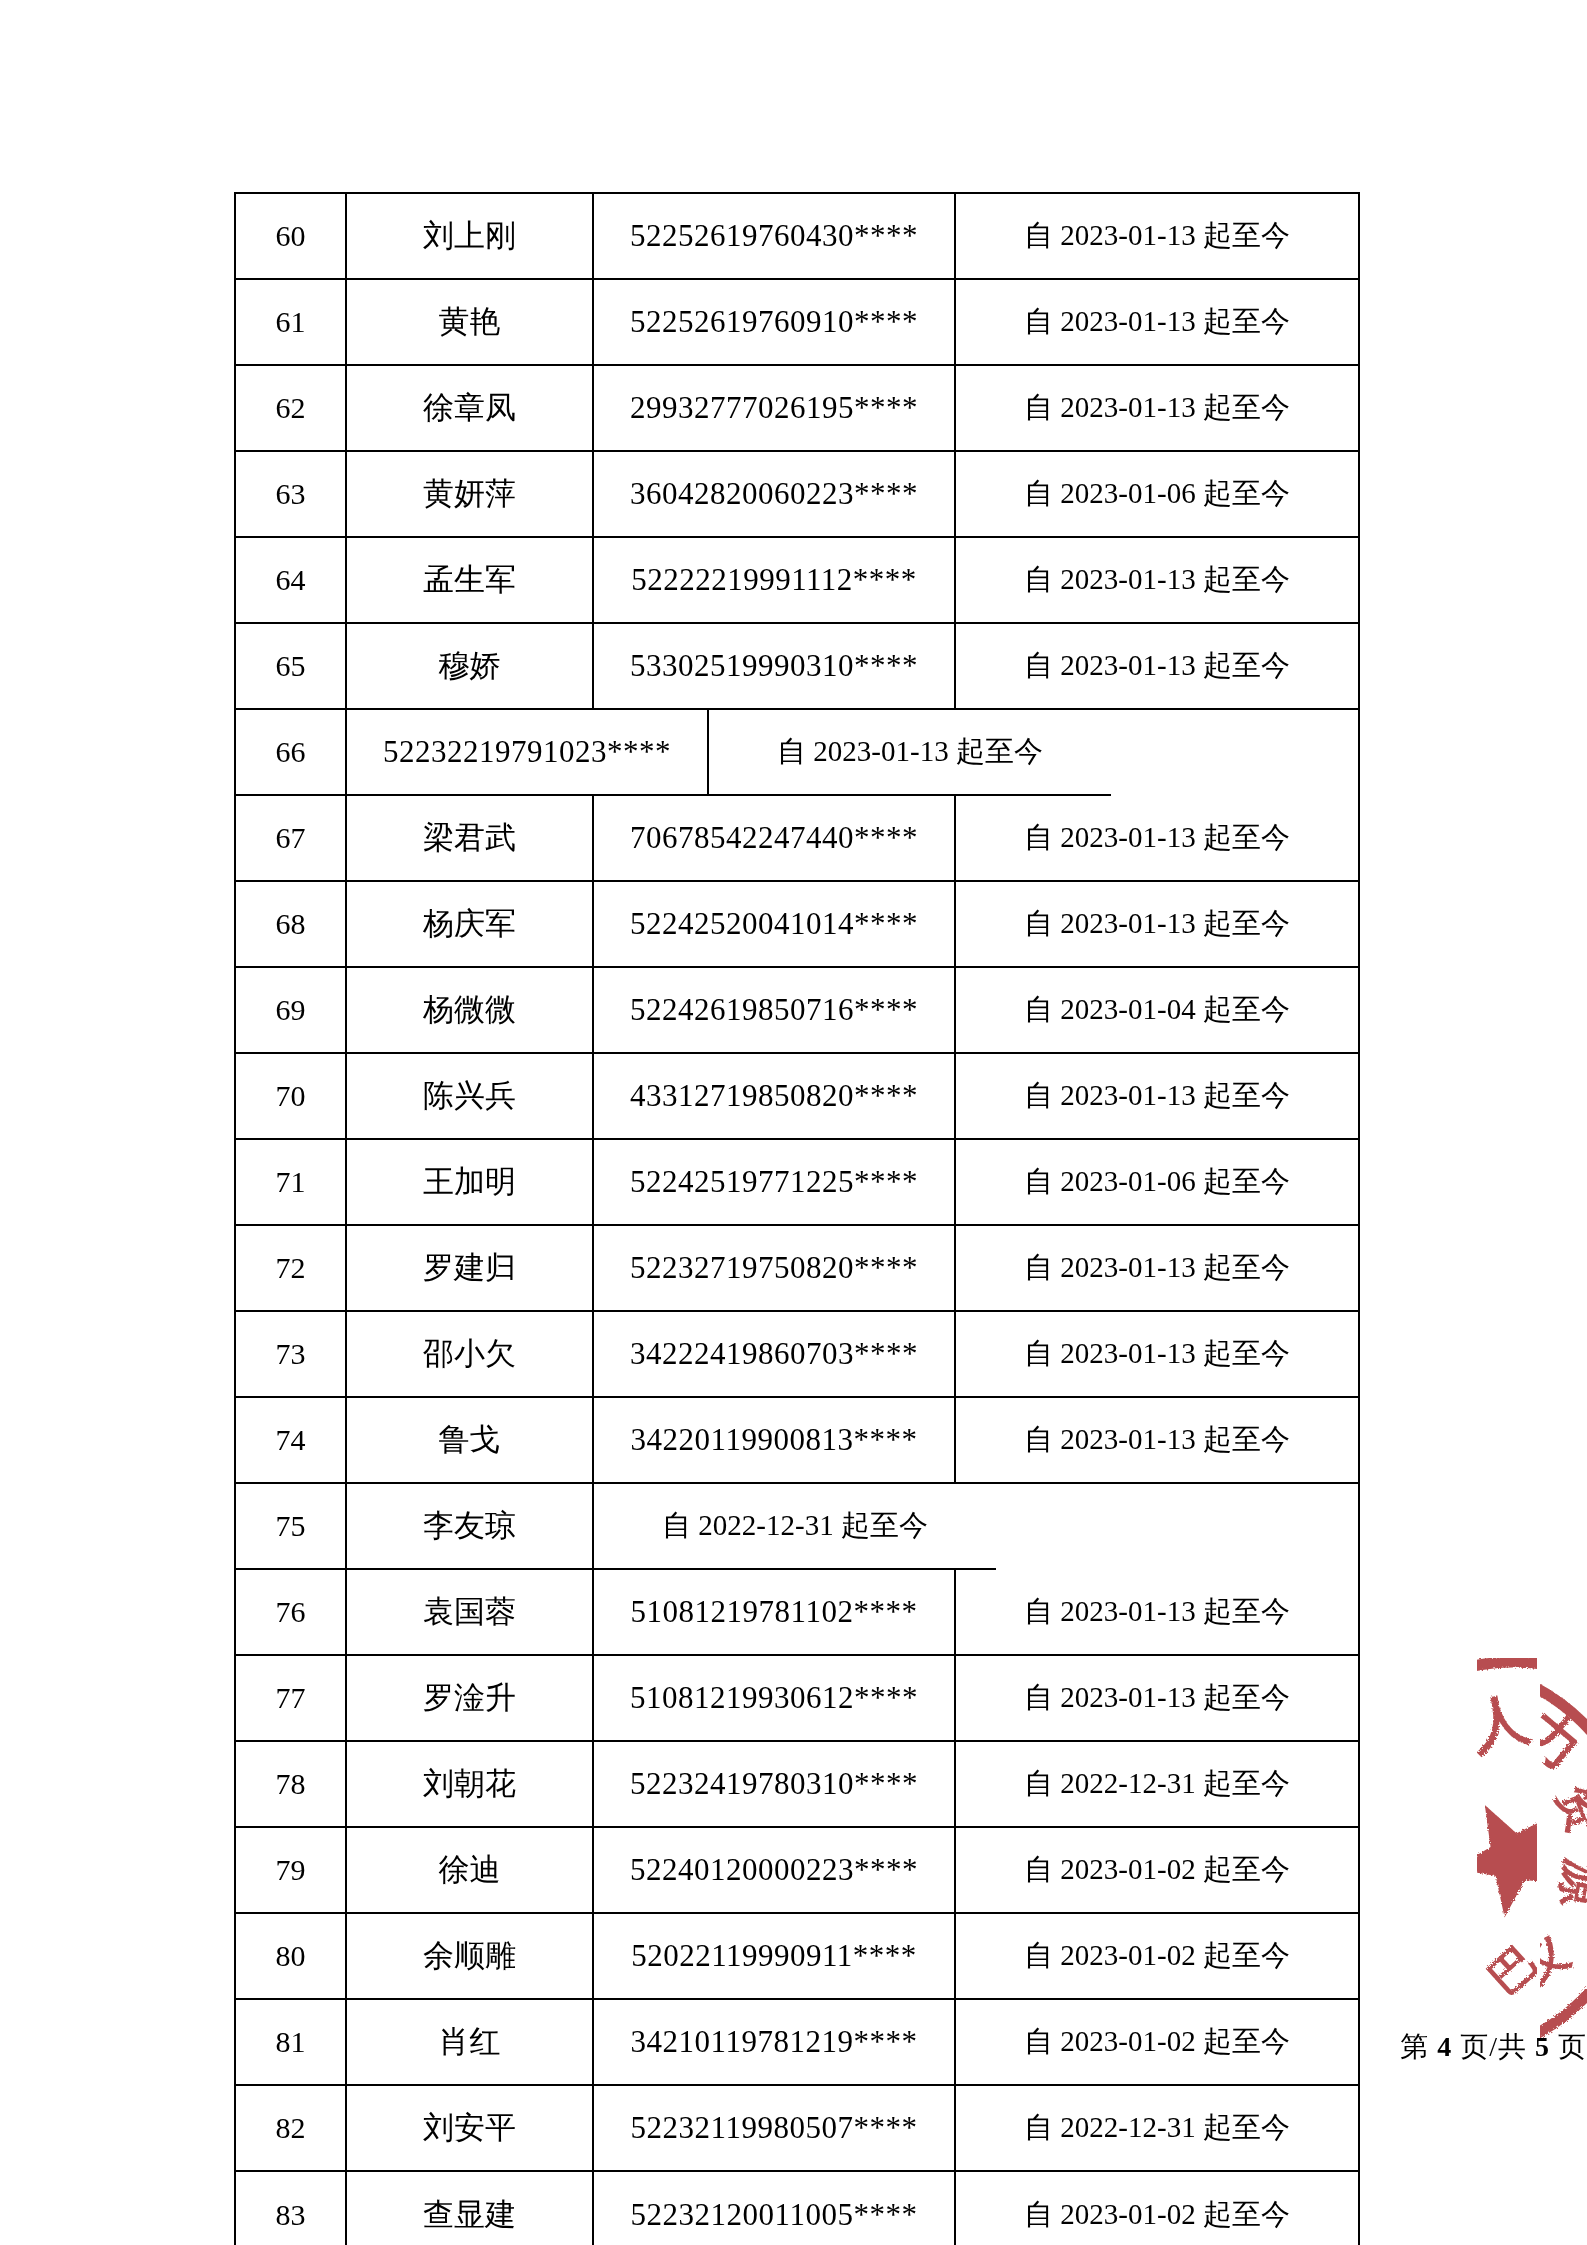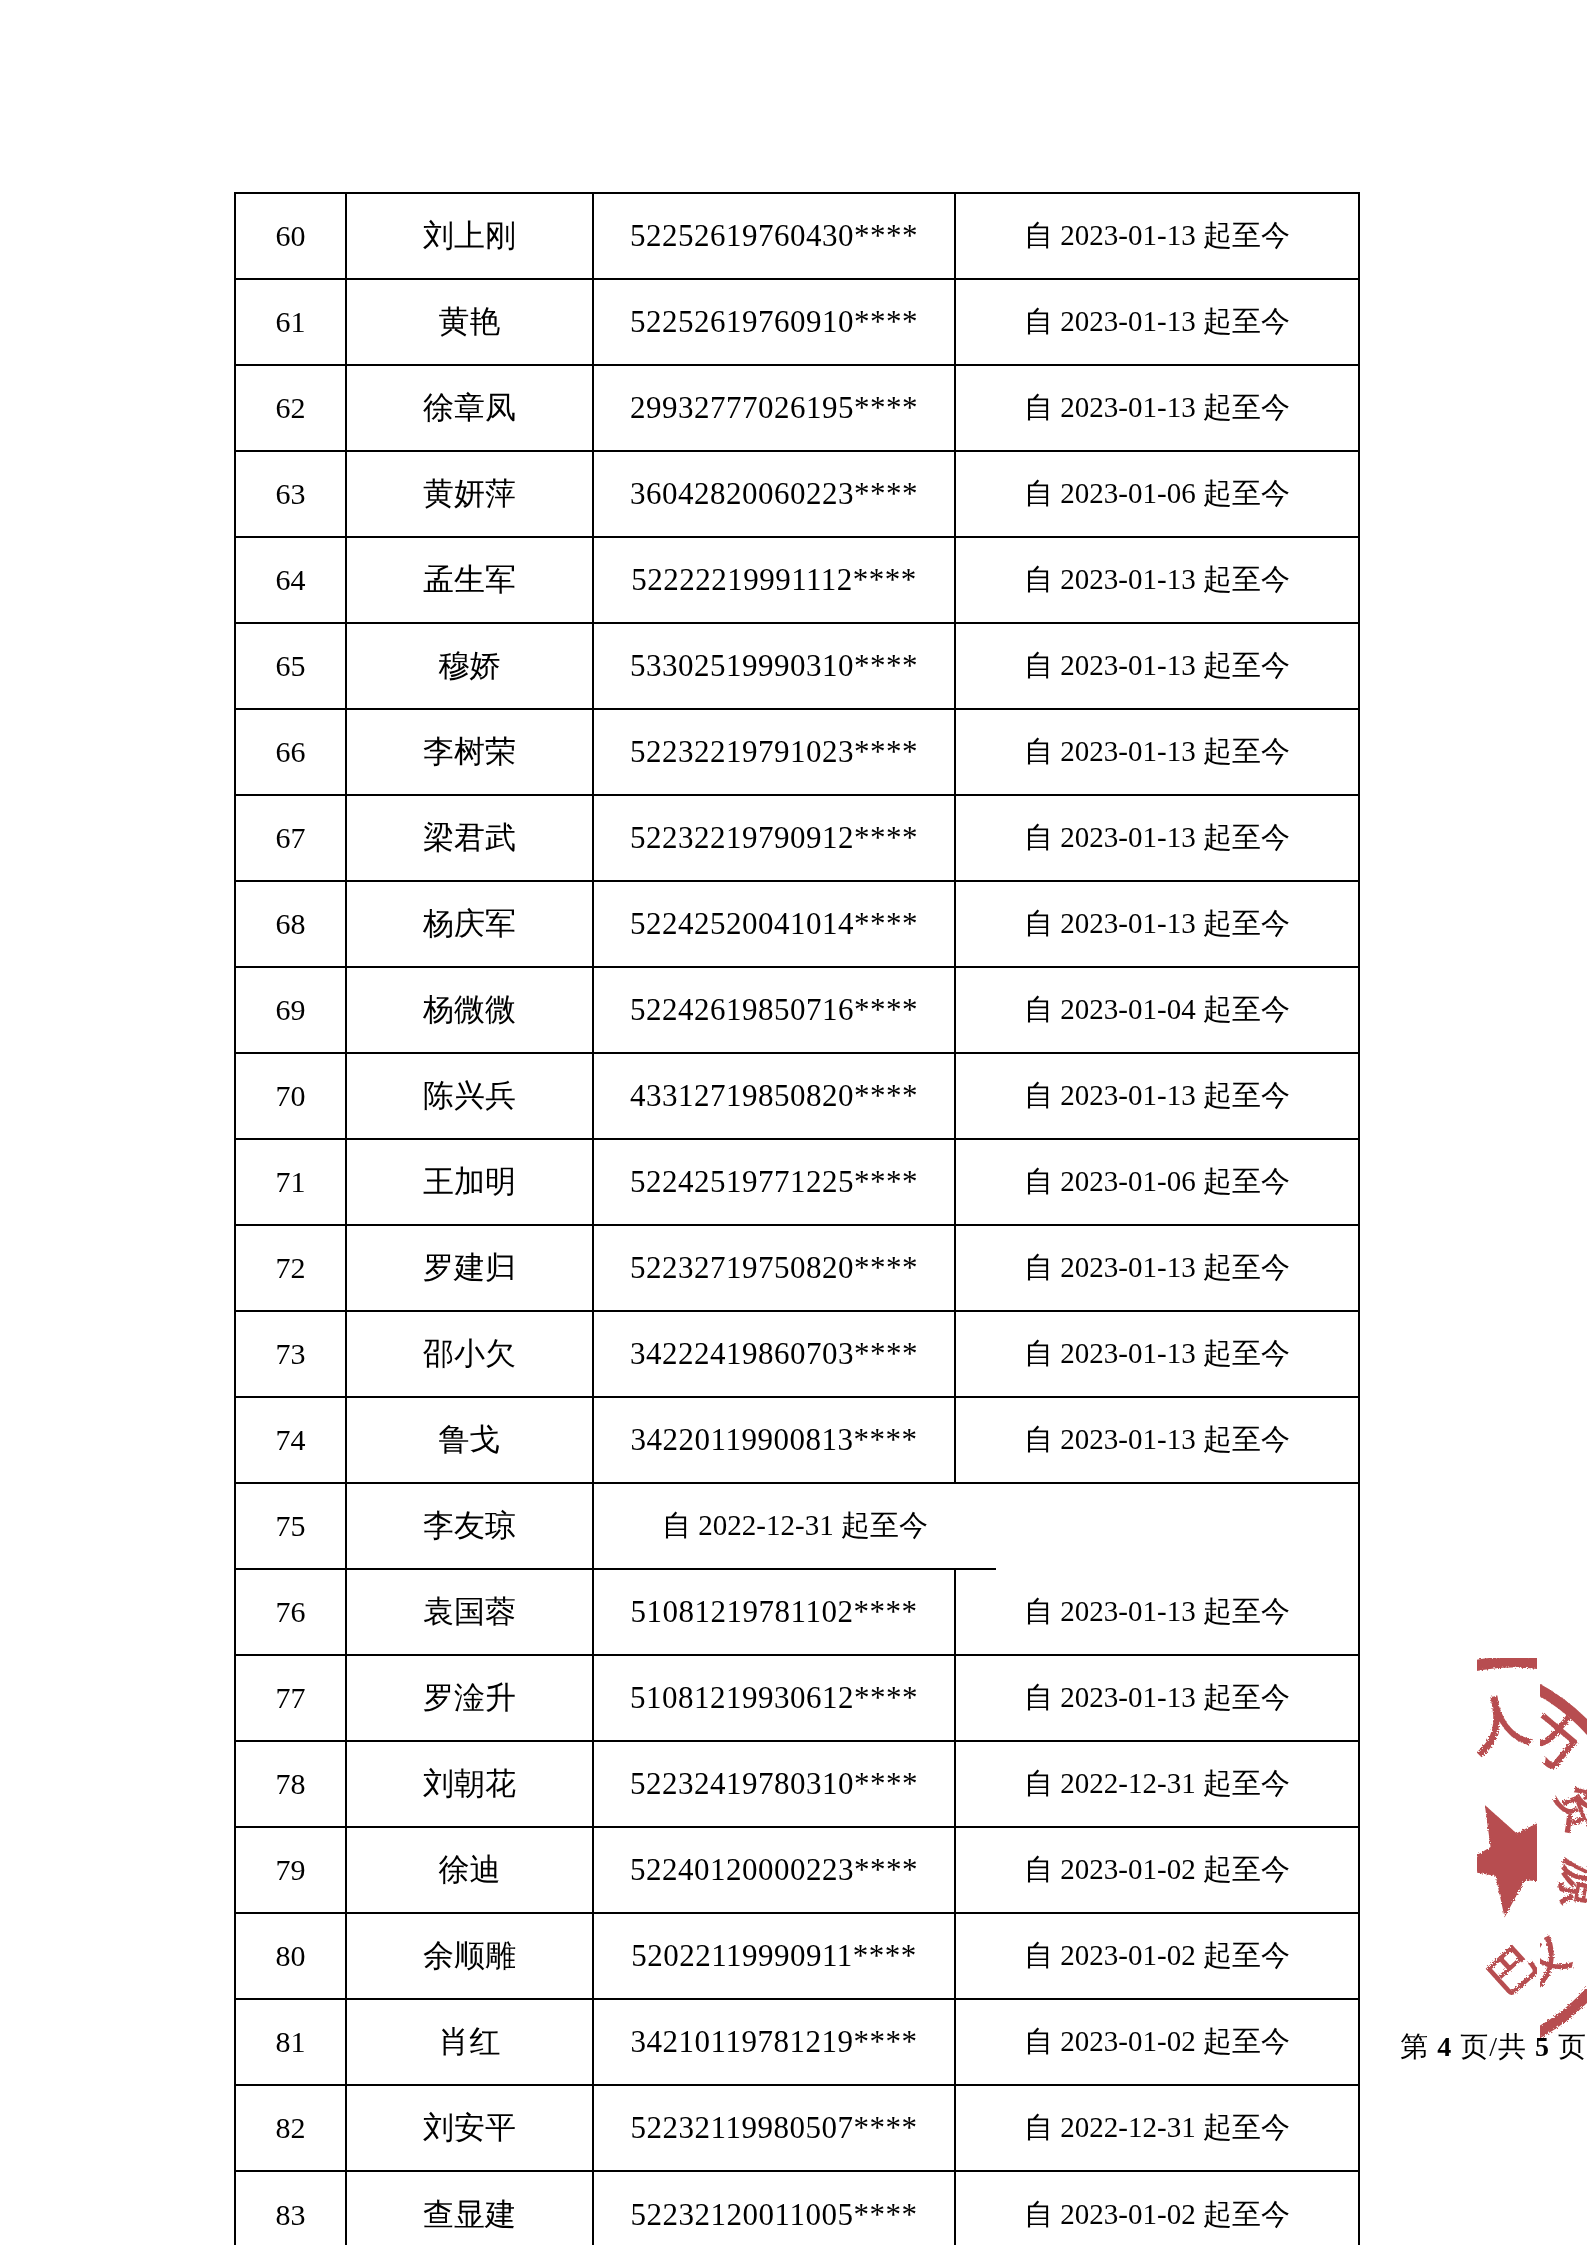--- a/index.html
+++ b/index.html
@@ -72,28 +72,27 @@
         <div class="cell c3">自 2023-01-13 起至今</div>
       </div>
       <div class="t-row">
         <div class="cell c0">65</div>
         <div class="cell c1">穆娇</div>
         <div class="cell c2">53302519990310****</div>
         <div class="cell c3">自 2023-01-13 起至今</div>
       </div>
       <div class="t-row">
         <div class="cell c0">66</div>
-        <div class="cell c1">李树荣</div>
         <div class="cell c2">52232219791023****</div>
         <div class="cell c3">自 2023-01-13 起至今</div>
       </div>
       <div class="t-row">
         <div class="cell c0">67</div>
         <div class="cell c1">梁君武</div>
-        <div class="cell c2">52232219790912****</div>
+        <div class="cell c2">70678542247440****</div>
         <div class="cell c3">自 2023-01-13 起至今</div>
       </div>
       <div class="t-row">
         <div class="cell c0">68</div>
         <div class="cell c1">杨庆军</div>
         <div class="cell c2">52242520041014****</div>
         <div class="cell c3">自 2023-01-13 起至今</div>
       </div>
       <div class="t-row">
         <div class="cell c0">69</div>

